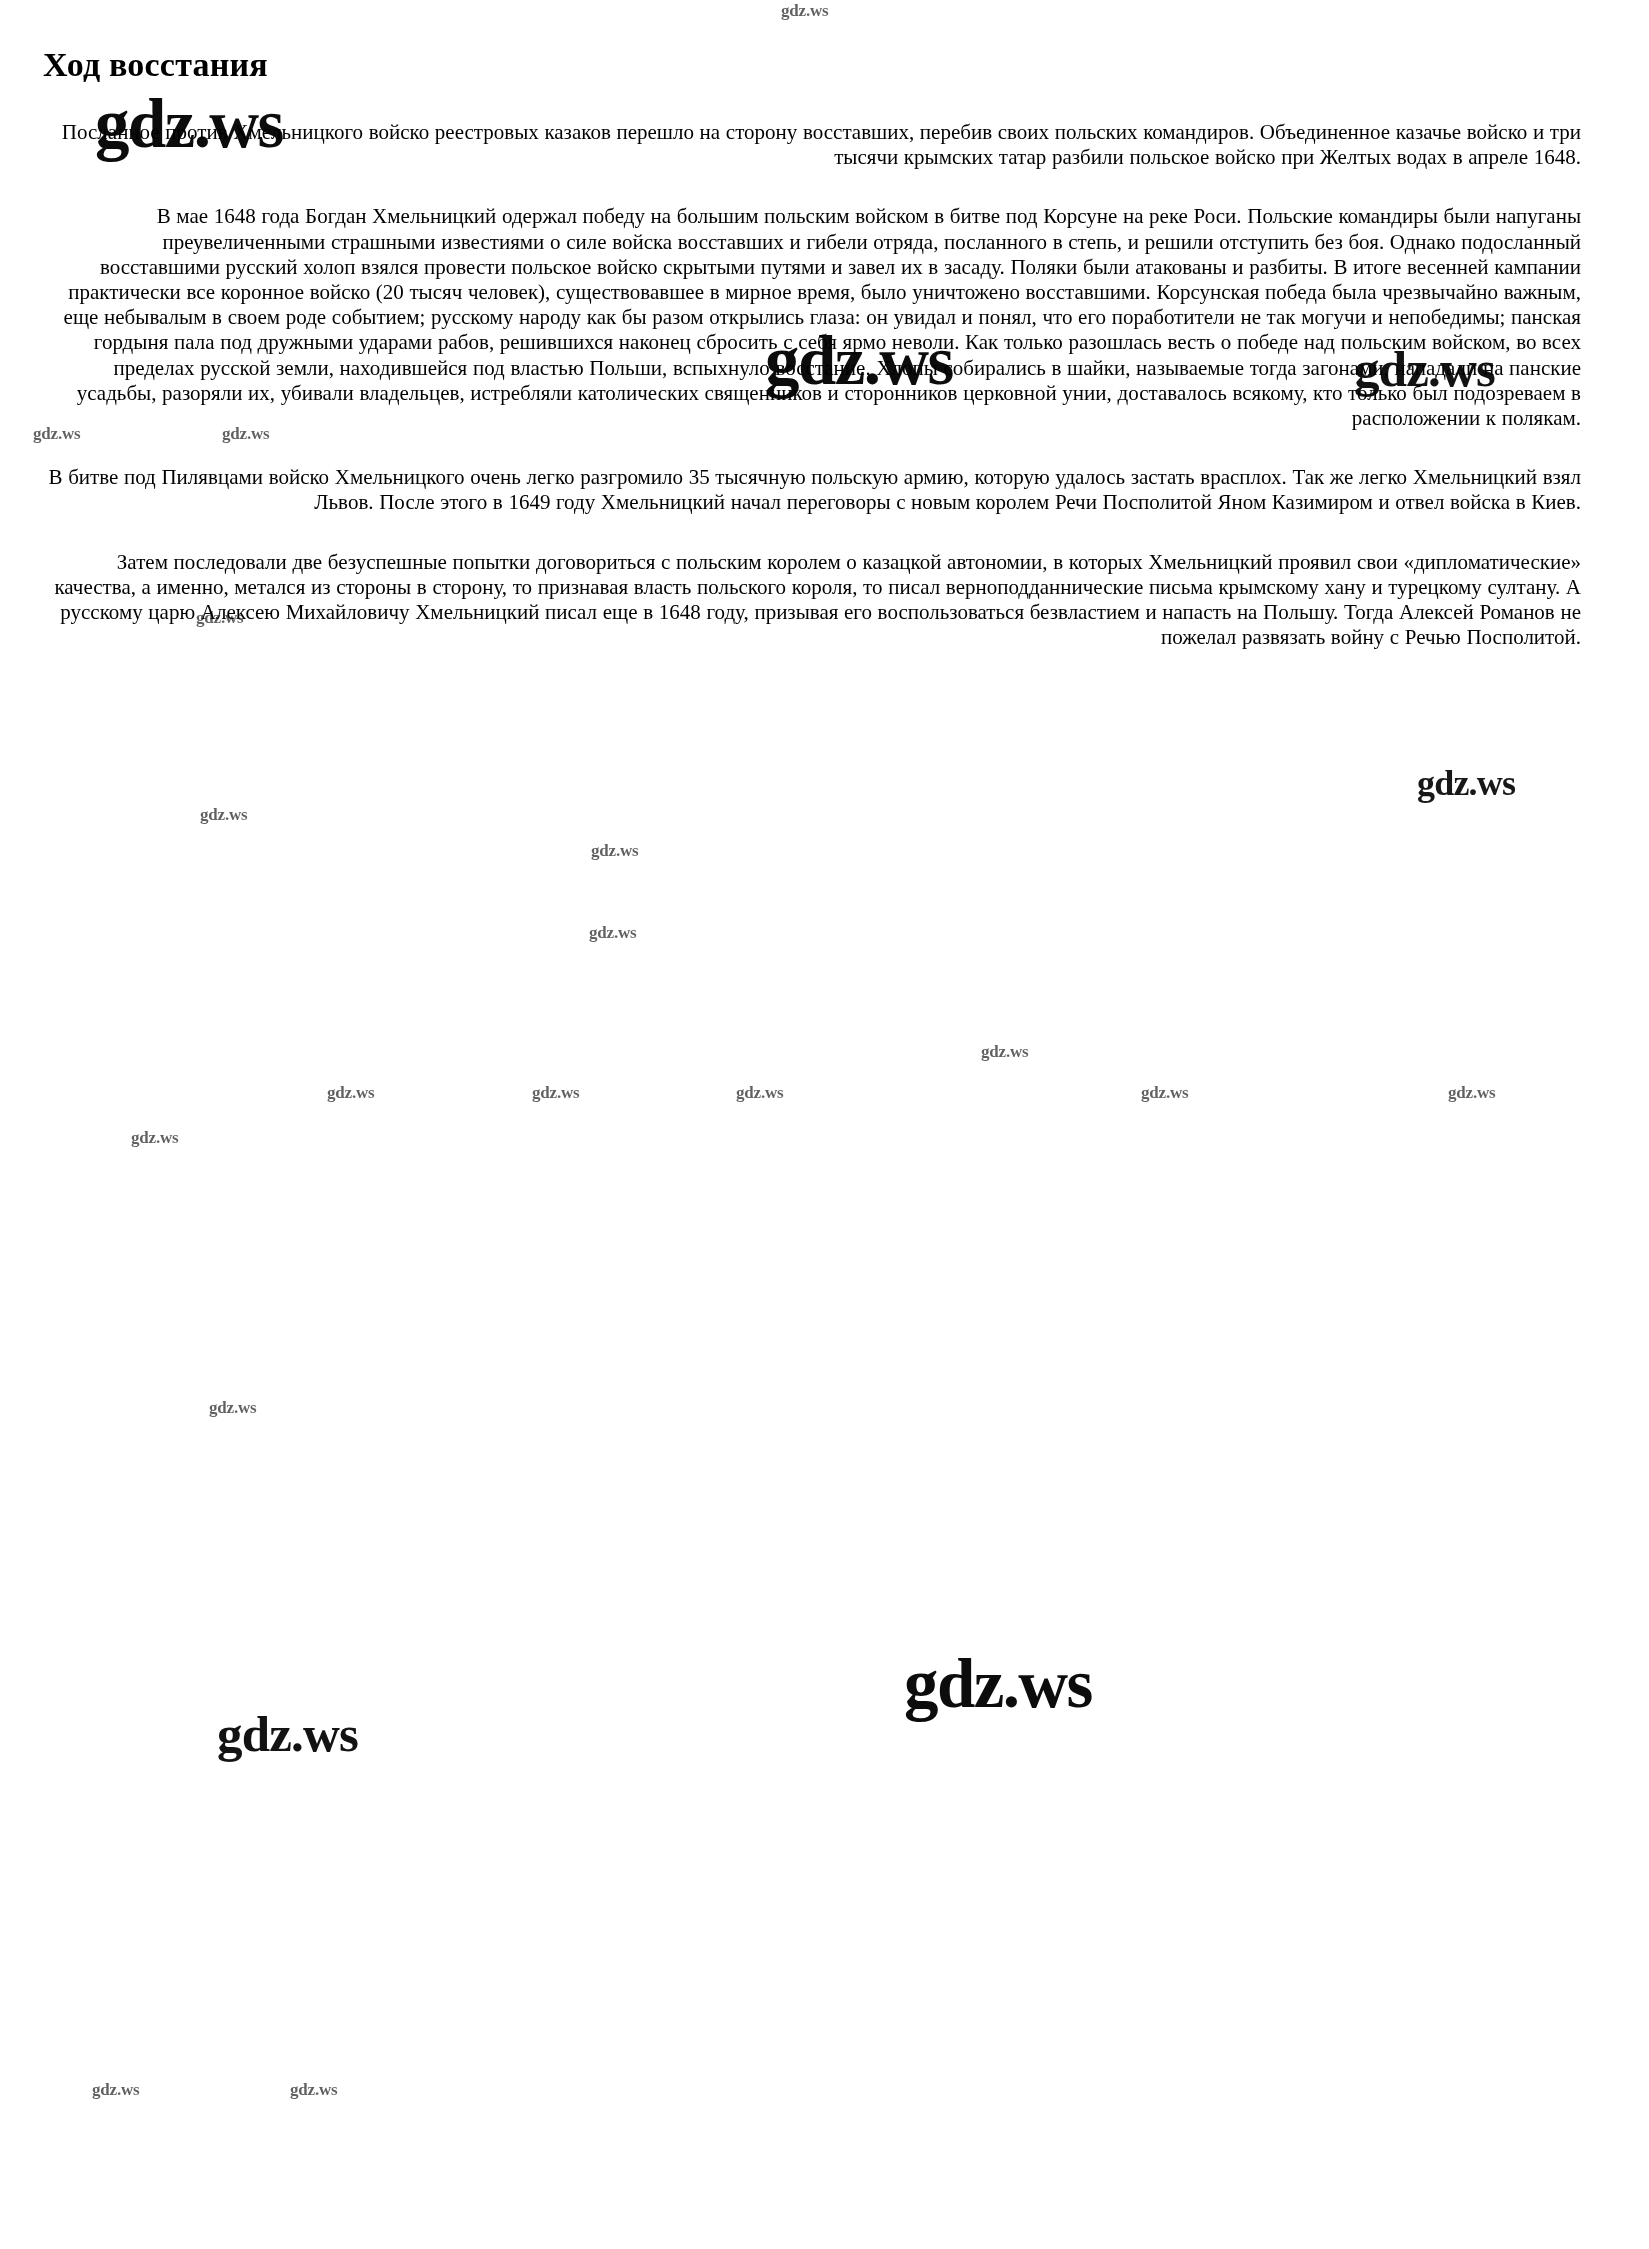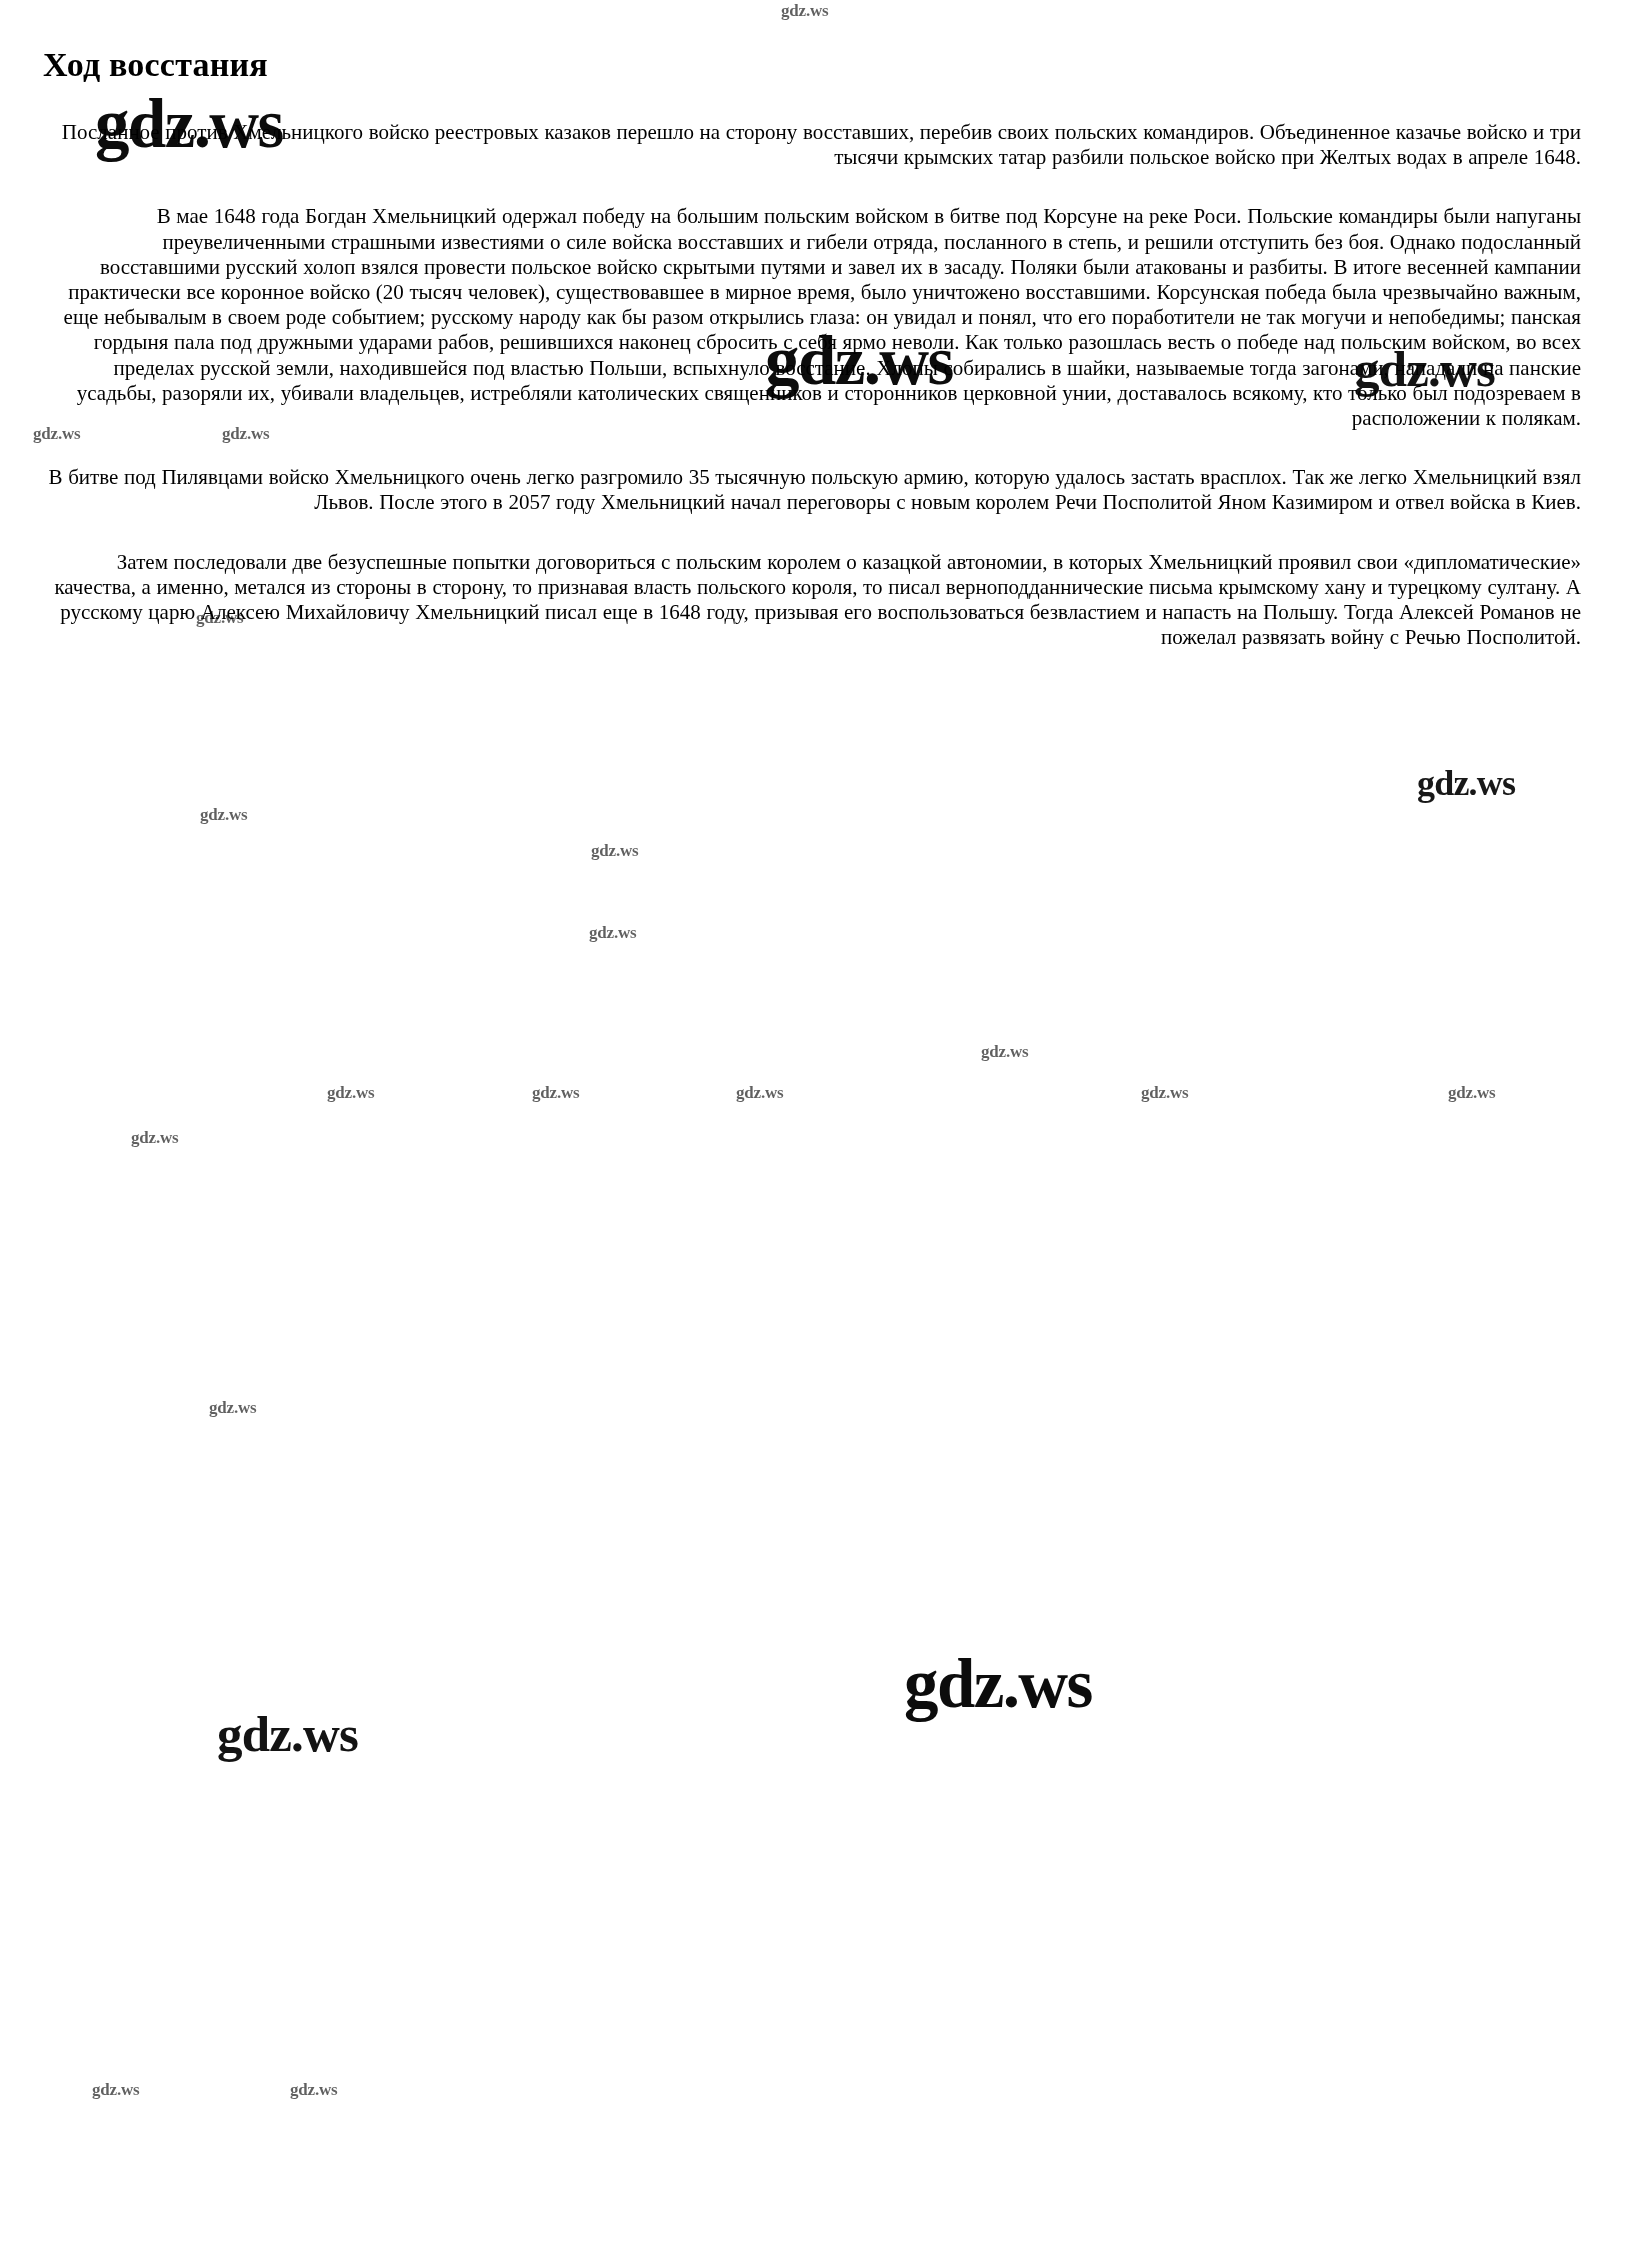--- a/index.html
+++ b/index.html
@@ -89,21 +89,21 @@
 </head>
 <body>
 
 <div id="page">
 
   <div id="content">
     <h1 class="doc-title">Ход восстания</h1>
 
     <p class="para">Посланное против Хмельницкого войско реестровых казаков перешло на сторону восставших, перебив своих польских командиров. Объединенное казачье войско и три тысячи крымских татар разбили польское войско при Желтых водах в апреле 1648.</p>
     <p class="para">В мае 1648 года Богдан Хмельницкий одержал победу на большим польским войском в битве под Корсуне на реке Роси. Польские командиры были напуганы преувеличенными страшными известиями о силе войска восставших и гибели отряда, посланного в степь, и решили отступить без боя. Однако подосланный восставшими русский холоп взялся провести польское войско скрытыми путями и завел их в засаду. Поляки были атакованы и разбиты. В итоге весенней кампании практически все коронное войско (20 тысяч человек), существовавшее в мирное время, было уничтожено восставшими. Корсунская победа была чрезвычайно важным, еще небывалым в своем роде событием; русскому народу как бы разом открылись глаза: он увидал и понял, что его поработители не так могучи и непобедимы; панская гордыня пала под дружными ударами рабов, решившихся наконец сбросить с себя ярмо неволи. Как только разошлась весть о победе над польским войском, во всех пределах русской земли, находившейся под властью Польши, вспыхнуло восстание. Хлопы собирались в шайки, называемые тогда загонами, нападали на панские усадьбы, разоряли их, убивали владельцев, истребляли католических священников и сторонников церковной унии, доставалось всякому, кто только был подозреваем в расположении к полякам.</p>
-    <p class="para">В битве под Пилявцами войско Хмельницкого очень легко разгромило 35 тысячную польскую армию, которую удалось застать врасплох. Так же легко Хмельницкий взял Львов. После этого в 2057 году Хмельницкий начал переговоры с новым королем Речи Посполитой Яном Казимиром и отвел войска в Киев.</p>
+    <p class="para">В битве под Пилявцами войско Хмельницкого очень легко разгромило 35 тысячную польскую армию, которую удалось застать врасплох. Так же легко Хмельницкий взял Львов. После этого в 1649 году Хмельницкий начал переговоры с новым королем Речи Посполитой Яном Казимиром и отвел войска в Киев.</p>
     <p class="para">Затем последовали две безуспешные попытки договориться с польским королем о казацкой автономии, в которых Хмельницкий проявил свои «дипломатические» качества, а именно, метался из стороны в сторону, то признавая власть польского короля, то писал верноподданнические письма крымскому хану и турецкому султану. А русскому царю Алексею Михайловичу Хмельницкий писал еще в 1648 году, призывая его воспользоваться безвластием и напасть на Польшу. Тогда Алексей Романов не пожелал развязать войну с Речью Посполитой.</p>
   </div>
 
   <div id="watermarks">
       <div class="wm small" style="left: 781px; top: 1.6px; color: rgb(0, 0, 0);">gdz.ws</div>
       <div class="wm huge" style="left: 95px; top: 90px; color: rgb(0, 0, 0);">gdz.ws</div>
       <div class="wm huge" style="left: 765px; top: 327px; color: rgb(0, 0, 0);">gdz.ws</div>
       <div class="wm big" style="left: 1354px; top: 344px; color: rgb(0, 0, 0);">gdz.ws</div>
       <div class="wm small" style="left: 33px; top: 425px; color: rgb(0, 0, 0);">gdz.ws</div>
       <div class="wm small" style="left: 222px; top: 425px; color: rgb(0, 0, 0);">gdz.ws</div>

